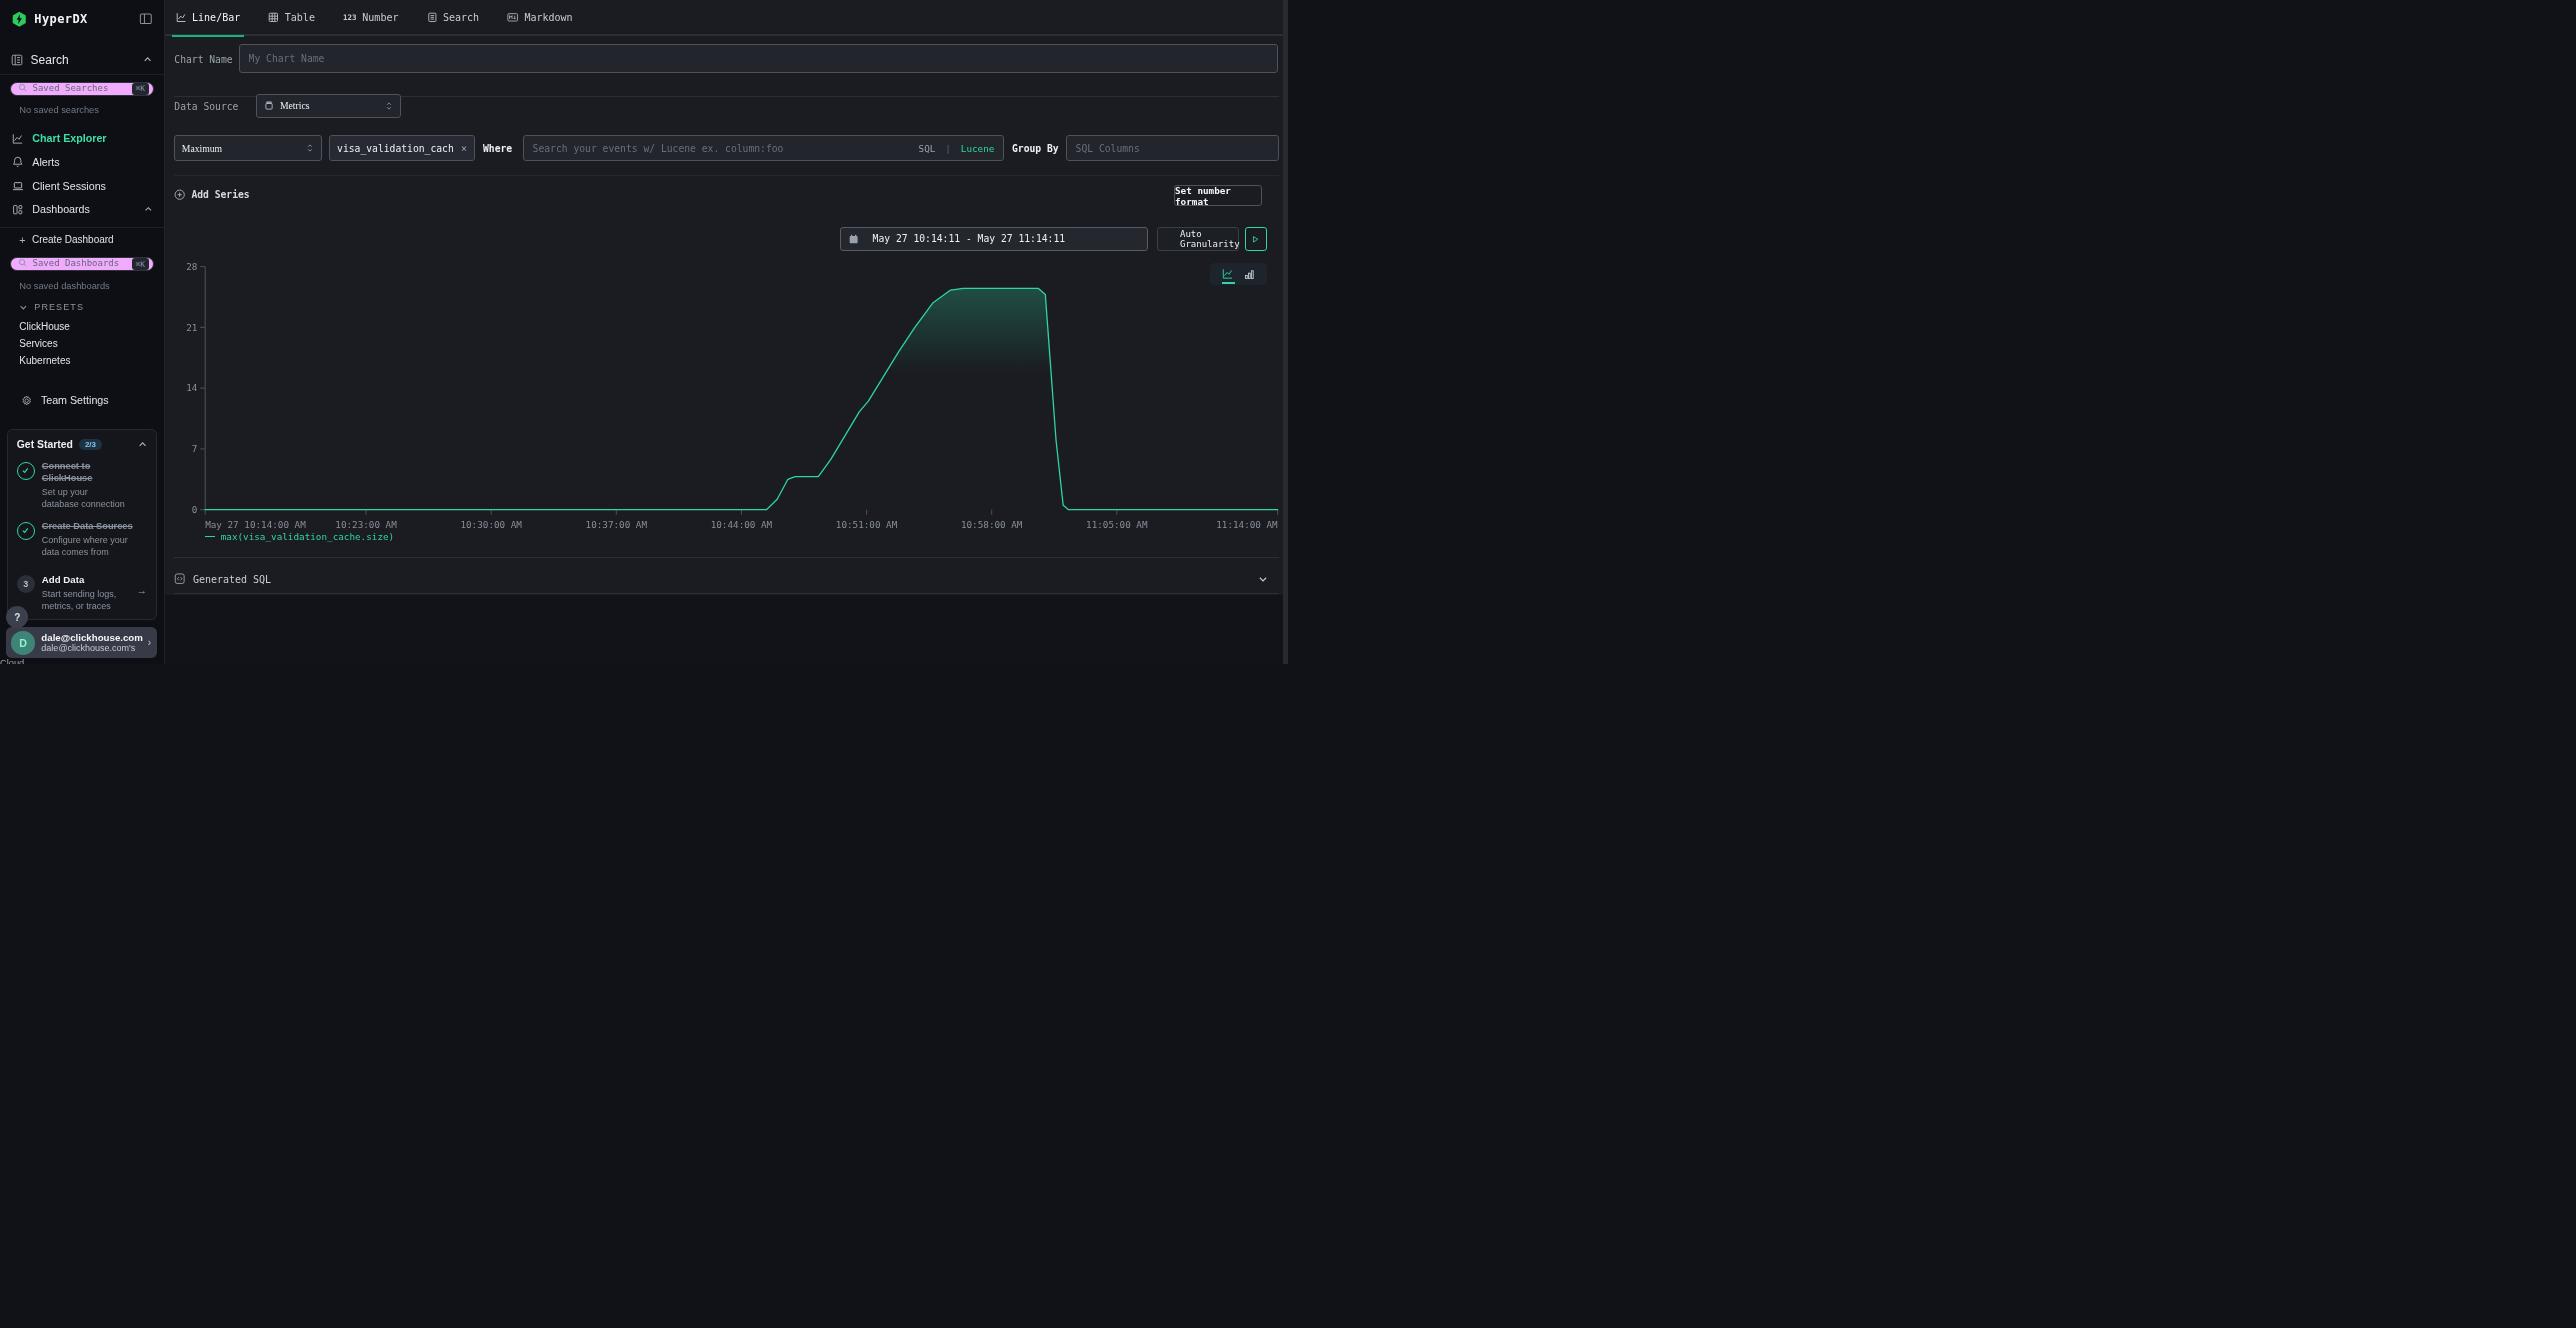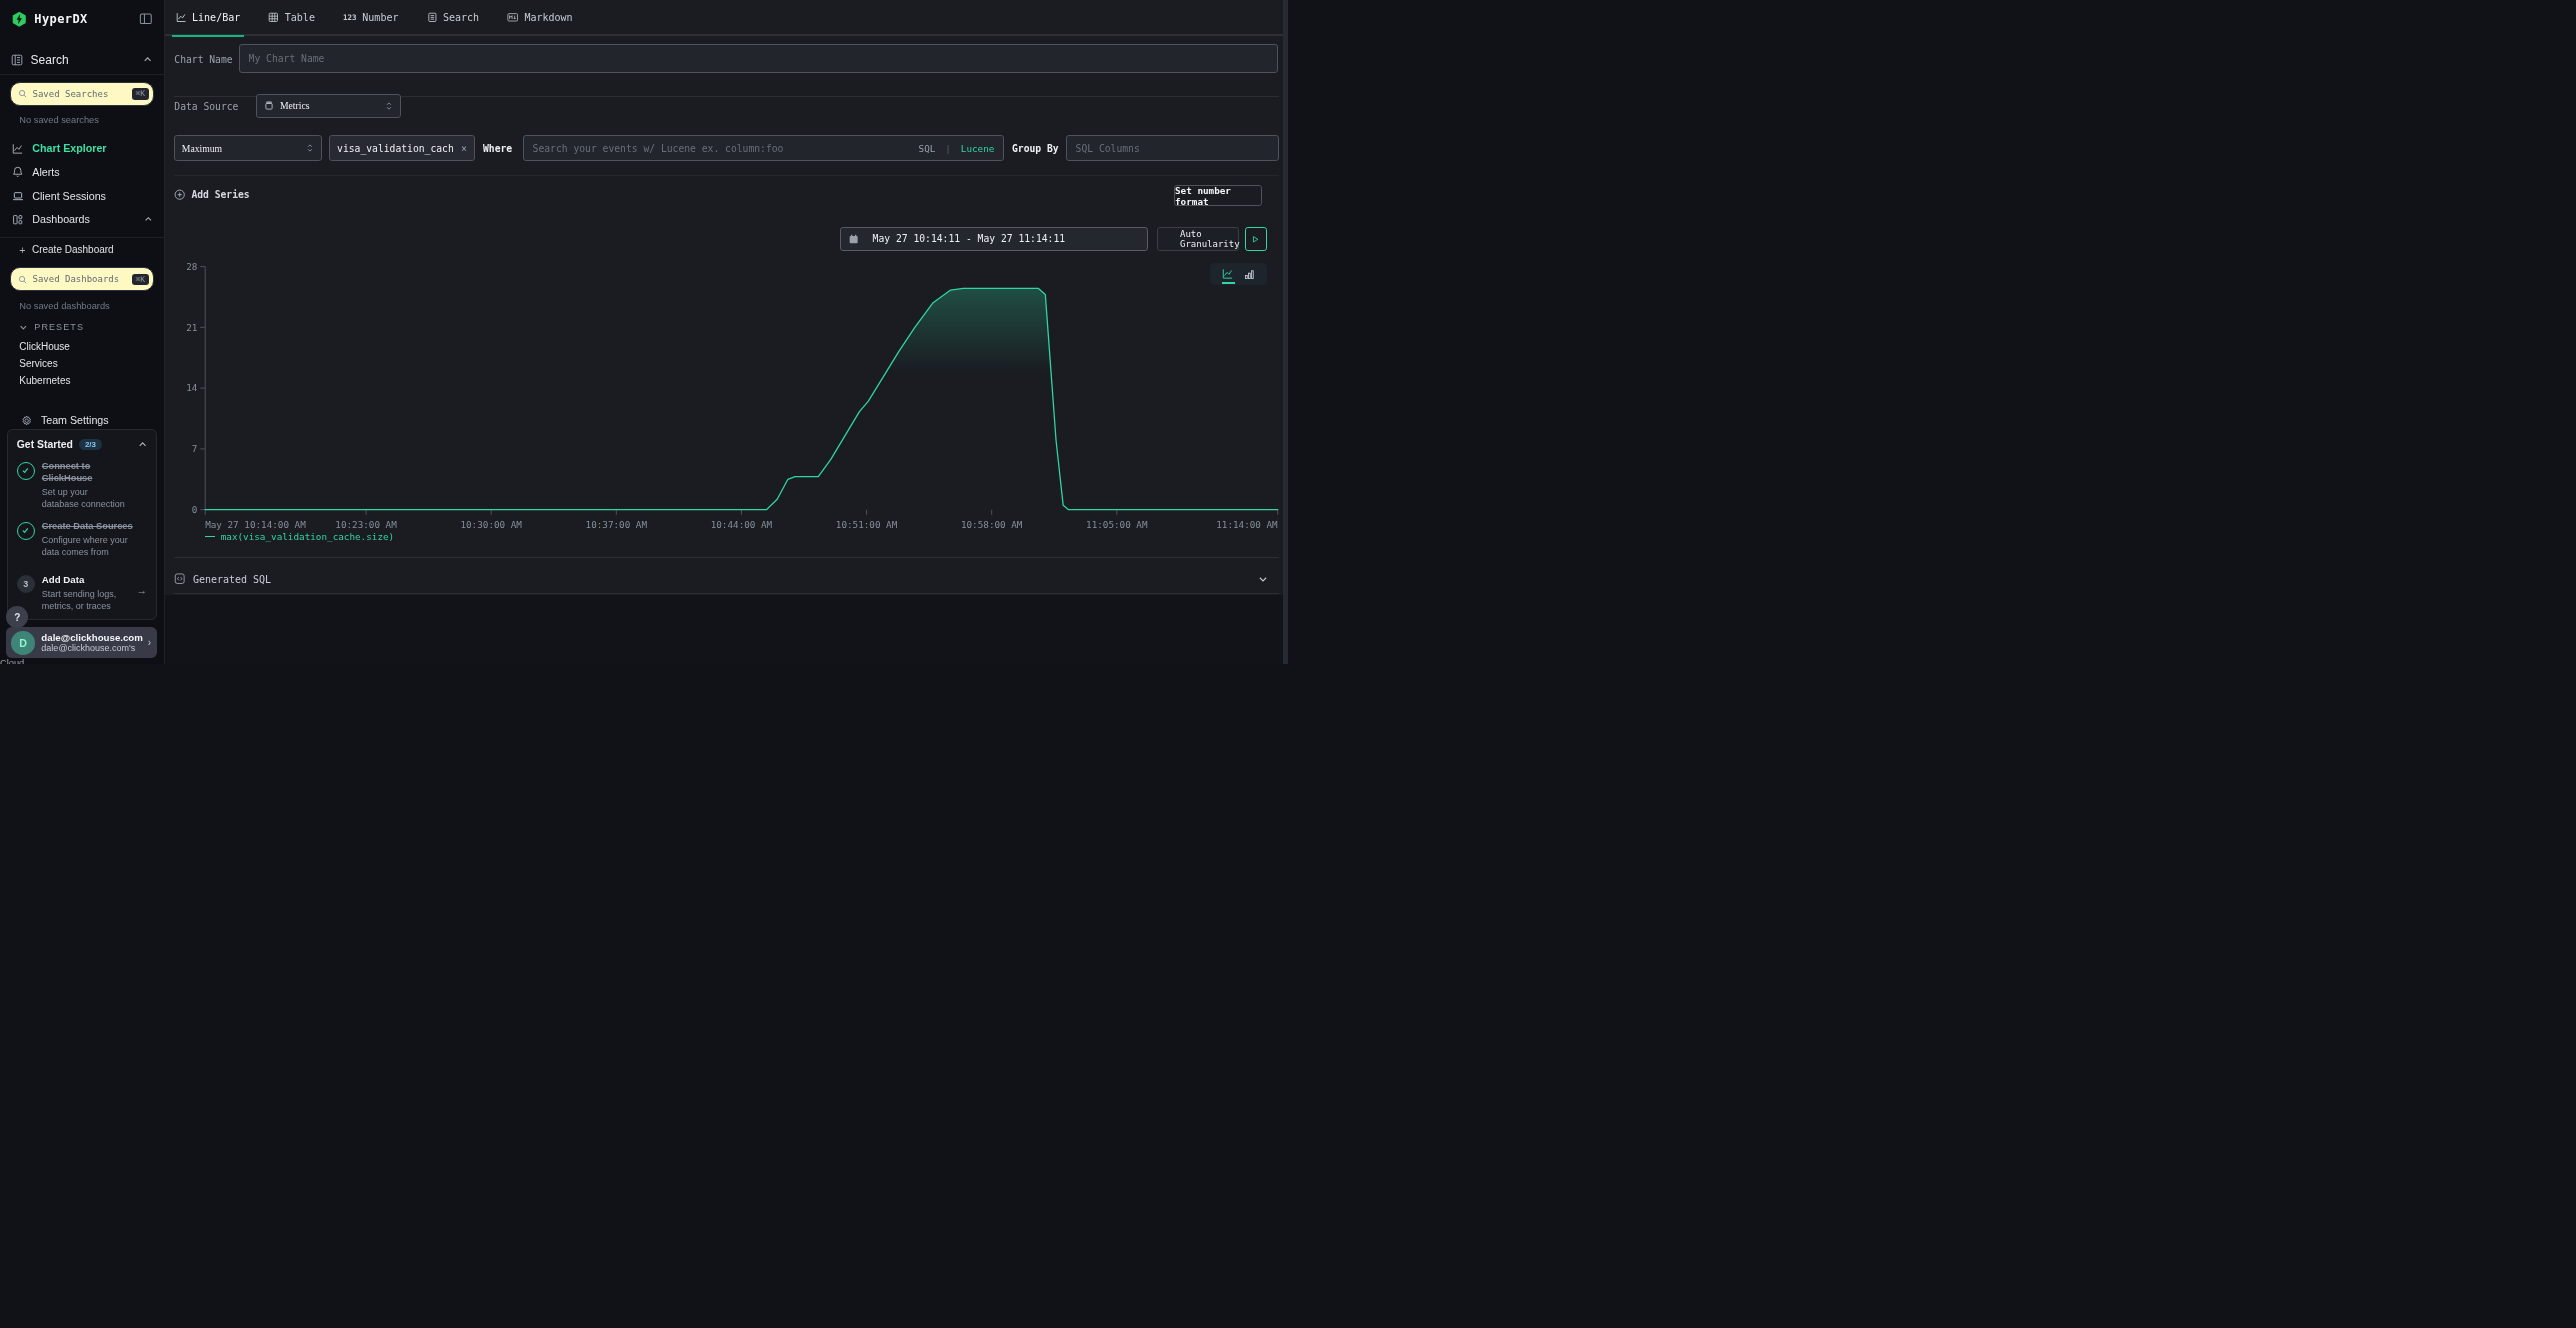--- a/index.html
+++ b/index.html
@@ -12,22 +12,22 @@
   #sidebar { position:absolute; left:0; top:0; width:165px; height:664px;
     background:#0d0f14; border-right:0.7px solid #1f2228; z-index:5; }
   .logo-row { display:flex; align-items:center; padding:10.7px 11.4px 0 11.4px; }
   .logo-hex { width:16.5px; height:16.5px; flex:0 0 auto; }
   .logo-text { color:#f2f4f7; font-weight:bold; font-size:12px; margin-left:6.4px;
     font-family:"DejaVu Sans Mono",monospace; letter-spacing:0.4px; flex:1; }
   .panel-icon { color:#8a919c; }
   .side-header { display:flex; align-items:center; padding:0 11.4px; height:29px;
     margin-top:18.6px; border-bottom:0.7px solid #1d2026; }
   .side-header .hdr-label { color:#e6e9ed; font-size:12px; margin-left:7.2px; flex:1; }
-  .pill-search { display:flex; align-items:center; margin:7.2px 10px 0 10px; height:24px;
-    background:#fef9c3; border:0.7px solid #2e323a; border-radius:10px; padding:0 4.3px 0 7.2px; }
+  .pill-search { display:flex; align-items:flex-start; margin:7.2px 10px 0 10px; height:14px;
+    background:#f0abfc; border:0.7px solid #2e323a; border-radius:10px; padding:0 4.3px 0 7.2px; }
   .pill-search .ph { color:#626a76; font-size:9px; margin-left:5px; flex:1;
     font-family:"DejaVu Sans Mono",monospace; }
   .kbd { background:#23262e; color:#8d95a1; font-size:7.9px; border-radius:2.9px;
     padding:1.4px 3.6px; font-family:"DejaVu Sans Mono",monospace; }
   .muted-line { color:#717a88; font-size:9.3px; margin:9.3px 0 0 19.3px; }
   .nav-list { margin-top:11.4px; }
   .nav-item { display:flex; align-items:center; height:23.6px; padding:0 11.4px;
     color:#dfe3e8; font-size:10.7px; cursor:pointer; }
   .nav-item .nav-ic { width:13px; display:flex; justify-content:center; margin-right:7.9px; color:#aab1bb; }
   .nav-item.active { color:#3ce0a5; font-weight:bold; }

